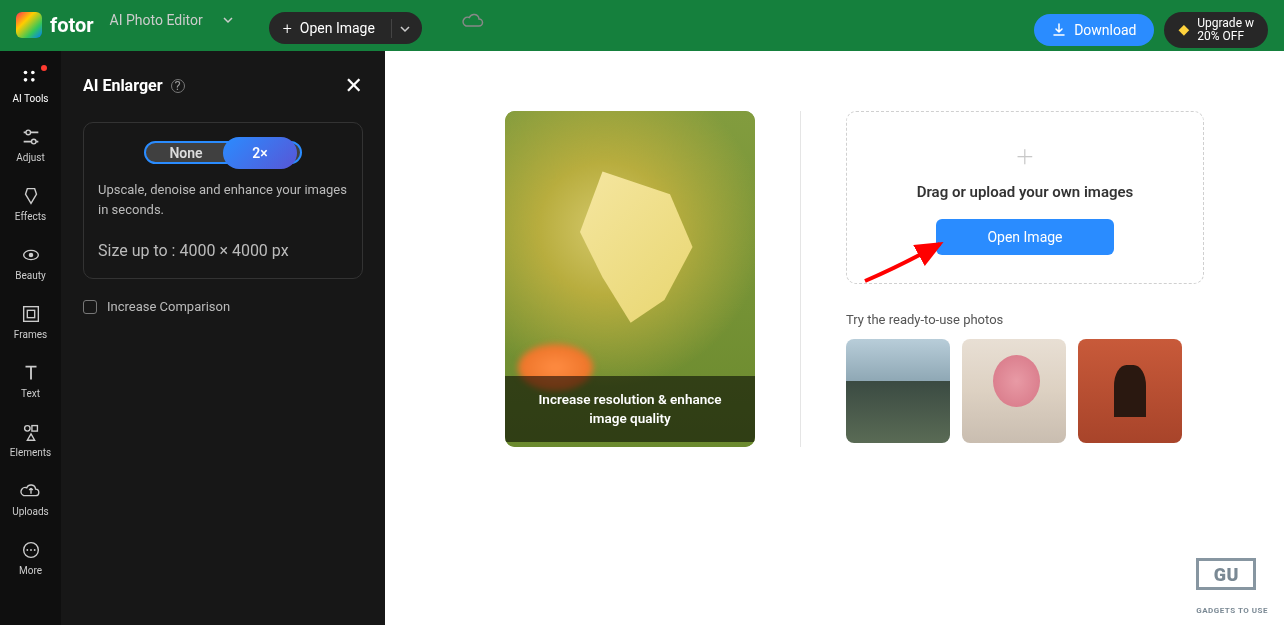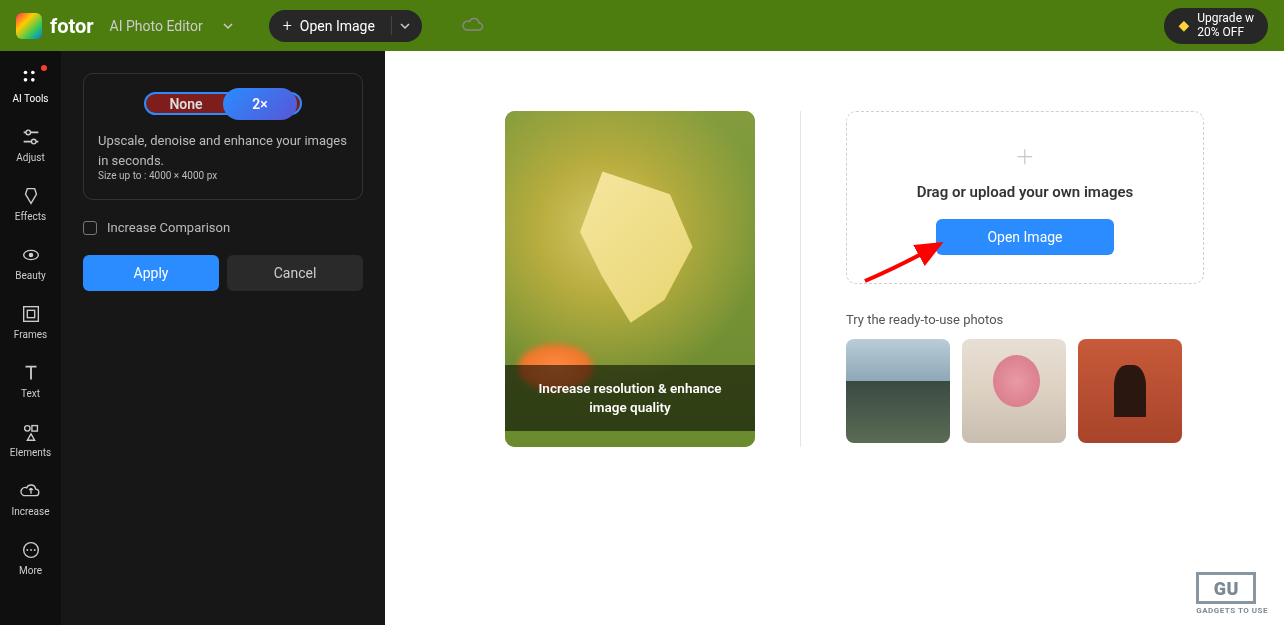--- a/index.html
+++ b/index.html
@@ -1,18 +1,18 @@
 <!DOCTYPE html>
 <html><head>
   <meta charset="utf-8">
   <style>
     * { margin: 0; padding: 0; box-sizing: border-box; font-family: -apple-system, BlinkMacSystemFont, "Segoe UI", Roboto, sans-serif; }
     body { width: 1284px; height: 625px; background: #000; overflow: hidden; position: relative; }
     
-    .top-bar { height: 51px; background: #4d7c0f; display: flex; align-items: center; padding: 0 16px; gap: 16px; }
+    .top-bar { height: 51px; background: #15803d; display: flex; align-items: flex-start; padding: 12px 16px; gap: 16px; }
     .logo { display: flex; align-items: center; gap: 8px; }
     .logo-box { width: 26px; height: 26px; border-radius: 6px; background: linear-gradient(135deg, #ff2d55 0%, #ffcc00 35%, #34c759 70%, #007aff 100%); }
     .logo-text { color: #fff; font-size: 20px; font-weight: 700; }
     .dropdown-btn { display: flex; align-items: center; gap: 20px; color: #ccc; font-size: 14px; cursor: pointer; }
     .chevron-down { width: 10px; height: 10px; }
     .open-img-top { background: #272727; border-radius: 999px; height: 32px; display: flex; align-items: center; padding: 0 12px 0 4px; margin-left: 20px; }
     .open-img-inner { display: flex; align-items: center; gap: 8px; color: #fff; font-size: 14px; padding: 0 10px; cursor: pointer; }
     .plus-sm { font-size: 16px; font-weight: 300; }
     .open-more { border-left: 1px solid #444; padding-left: 8px; margin-left: 6px; cursor: pointer; }
     .top-right { margin-left: auto; display: flex; align-items: center; gap: 10px; }
@@ -27,42 +27,42 @@
     .rail-icon { width: 22px; height: 22px; }
     .dot-badge { position: absolute; top: 2px; right: 14px; width: 6px; height: 6px; background: #ff3b30; border-radius: 50%; }
 
     .side-panel { position: absolute; left: 61px; top: 51px; width: 324px; height: 574px; background: #171717; padding: 22px 22px; }
     .panel-head { display: flex; align-items: center; gap: 8px; margin-bottom: 24px; }
     .panel-title { color: #fff; font-weight: 700; font-size: 16px; }
     .info-ic { color: #999; font-size: 13px; border: 1px solid #777; border-radius: 50%; width: 14px; height: 14px; display: flex; align-items: center; justify-content: center; }
     .close-x { margin-left: auto; color: #fff; font-size: 22px; cursor: pointer; font-weight: 300; }
     
     .card { border: 1px solid #333; border-radius: 10px; padding: 18px 14px; margin-bottom: 20px; }
-    .toggle-pill { width: 158px; height: 23px; background: #7f1d1d; border: 2px solid #2a8cff; border-radius: 999px; margin: 0 auto 16px; display: flex; align-items: center; padding: 3px; }
+    .toggle-pill { width: 158px; height: 23px; background: #404040; border: 2px solid #2a8cff; border-radius: 999px; margin: 0 auto 16px; display: flex; align-items: center; padding: 3px; }
     .toggle-opt { flex: 1; text-align: center; color: #ddd; font-size: 14px; font-weight: 600; height: 32px; line-height: 32px; cursor: pointer; }
     .toggle-opt.active { background: linear-gradient(135deg, #2a8cff, #5856d6); border-radius: 999px; color: #fff; }
     .card-desc { color: #bbb; font-size: 13px; line-height: 1.5; }
-    .card-size { color: #bbb; font-size: 10px; }
+    .card-size { color: #bbb; font-size: 16px; margin-top: 22px; }
     
     .check-row { display: flex; align-items: center; gap: 10px; color: #bbb; font-size: 13px; margin-bottom: 20px; }
     .checkbox { width: 14px; height: 14px; border: 1.5px solid #777; border-radius: 3px; cursor: pointer; }
     
     .action-row { display: flex; gap: 8px; }
     .apply-btn { flex: 1; background: #2a8cff; color: #fff; border-radius: 6px; height: 36px; display: flex; align-items: center; justify-content: center; font-size: 14px; cursor: pointer; }
     .cancel-btn { flex: 1; background: #2a2a2a; color: #ccc; border-radius: 6px; height: 36px; display: flex; align-items: center; justify-content: center; font-size: 14px; cursor: pointer; }
     
     .collapse-tab { position: absolute; right: -12px; top: 288px; width: 12px; height: 40px; background: #171717; border-radius: 0 6px 6px 0; display: flex; align-items: center; justify-content: center; color: #888; cursor: pointer; font-size: 10px; }
 
     .main-canvas { position: absolute; left: 385px; top: 51px; right: 0; bottom: 0; background: #fff; display: flex; gap: 0; padding: 60px 80px 0 120px; }
     
     .sample-card { width: 254px; height: 336px; border-radius: 10px; overflow: hidden; position: relative; background: #7a9a3a; }
     .sample-bg { position: absolute; inset: 0; background: radial-gradient(circle at 40% 35%, #d4c86a 0%, #b8ad3e 25%, transparent 60%), linear-gradient(#829c3e,#6b8a2e); }
     .butterfly-shape { position: absolute; left: 30%; top: 18%; width: 45%; height: 45%; background: linear-gradient(135deg,#f5e6a0,#e8d670); clip-path: polygon(20% 0, 80% 15%, 100% 50%, 75% 85%, 45% 100%, 20% 70%, 0 40%); }
     .flower-b { position: absolute; bottom: 56px; left: 5%; width: 30%; height: 14%; background: radial-gradient(#ff8c42,#e56a1e); border-radius: 50%; filter: blur(3px); }
-    .sample-overlay { position: absolute; left: 0; right: 0; bottom: 16px; background: rgba(0,0,0,0.55); color: #fff; text-align: center; padding: 14px 18px; font-size: 13.5px; font-weight: 600; line-height: 1.4; }
+    .sample-overlay { position: absolute; left: 0; right: 0; bottom: 5px; background: rgba(0,0,0,0.55); color: #fff; text-align: center; padding: 14px 18px; font-size: 13.5px; font-weight: 600; line-height: 1.4; }
     
     .divider-v { width: 1px; background: #e5e5e5; margin: 0 45px; height: 336px; }
     
     .upload-zone { width: 358px; height: 173px; border: 1.5px dashed #d0d0d0; border-radius: 10px; display: flex; flex-direction: column; align-items: center; justify-content: center; gap: 12px; cursor: pointer; }
     .big-plus { color: #c8c8c8; font-size: 30px; font-weight: 200; line-height: 1; }
     .upload-text { color: #333; font-size: 15px; font-weight: 600; }
     .open-btn-main { background: #2a8cff; color: #fff; border-radius: 6px; height: 36px; width: 178px; display: flex; align-items: center; justify-content: center; font-size: 14px; cursor: pointer; margin-top: 6px; }
     
     .right-col { display: flex; flex-direction: column; }
     .try-text { color: #555; font-size: 13px; margin: 28px 0 12px; }
@@ -70,21 +70,21 @@
     .thumb { width: 104px; height: 104px; border-radius: 8px; cursor: pointer; }
     .th1 { background: linear-gradient(#b8cdd9 0%, #8fa8b5 40%, #3a4a42 40%, #5a6b55 100%); }
     .th2 { background: linear-gradient(#e8dfd4 0%, #ddd1c2 50%, #c9bdb0 100%); position: relative; }
     .th2::after { content: ""; position: absolute; left: 30%; top: 15%; width: 45%; height: 50%; background: radial-gradient(#e89aa5,#d67585); border-radius: 50%; }
     .th3 { background: linear-gradient(#c85a3a,#a8442a); position: relative; }
     .th3::after { content: ""; position: absolute; left: 35%; top: 25%; width: 30%; height: 50%; background: #2a1810; border-radius: 40% 40% 0 0; }
     
     .arrow-annot { position: absolute; width: 90px; height: 50px; pointer-events: none; }
     
     .wm { position: absolute; right: 16px; bottom: 10px; text-align: center; color: #5a6c7a; font-size: 8px; font-weight: 700; letter-spacing: 0.5px; opacity: 0.8; }
-    .wm-box { width: 60px; height: 32px; border: 3px solid #6a7c8a; margin-bottom: 2px; display: flex; align-items: center; justify-content: center; font-size: 18px; font-weight: 900; gap: 2px; }
+    .wm-box { width: 60px; height: 32px; border: 3px solid #6a7c8a; margin-bottom: 16px; display: flex; align-items: center; justify-content: center; font-size: 18px; font-weight: 900; gap: 2px; }
   </style>
 </head>
 <body>
 
 <div class="top-bar">
   <div class="logo">
     <div class="logo-box"></div>
     <span class="logo-text">fotor</span>
   </div>
   <div class="dropdown-btn">
@@ -103,20 +103,26 @@
           <path d="M1 1l4 4 4-4" stroke="#ccc" stroke-width="1.5" fill="none"></path>
         </svg>
     </div>
   </div>
   <div style="margin-left:24px;">
     <svg width="22" height="16" viewBox="0 0 22 16">
         <path d="M17 7a5 5 0 00-9.6-1.5A4 4 0 004 14h13a3.5 3.5 0 000-7z" fill="none" stroke="#888" stroke-width="1.5"></path>
       </svg>
   </div>
   <div class="top-right">
+    <div class="download-btn">
+      <svg width="14" height="14" viewBox="0 0 14 14">
+          <path d="M7 1v8m0 0L4 6m3 3l3-3M2 12h10" stroke="#fff" stroke-width="1.5" fill="none" stroke-linecap="round"></path>
+        </svg>
+      <span>Download</span>
+    </div>
     <div class="upgrade-btn">
       <span class="diamond">◆</span>
       <span class="upgrade-text">
         <span>Upgrade w</span>
         <span>20% OFF</span>
       </span>
     </div>
   </div>
 </div>
 
@@ -171,49 +177,50 @@
         <rect x="13" y="5" width="6" height="6" fill="none" stroke="#ccc" stroke-width="1.5"></rect>
         <path d="M12 14l4 7H8l4-7z" fill="none" stroke="#ccc" stroke-width="1.5"></path>
       </svg>
     <span>Elements</span>
   </div>
   <div class="rail-item">
     <svg class="rail-icon" viewBox="0 0 24 24">
         <path d="M17 10a5 5 0 00-9.6-1.5A4 4 0 004 17h13a3.5 3.5 0 000-7z" fill="none" stroke="#ccc" stroke-width="1.5"></path>
         <path d="M12 15V9m0 0l-2 2m2-2l2 2" stroke="#ccc" stroke-width="1.5" fill="none"></path>
       </svg>
-    <span>Increase</span>
+    <span>Uploads</span>
   </div>
   <div class="rail-item">
     <svg class="rail-icon" viewBox="0 0 24 24">
         <circle cx="12" cy="12" r="8" fill="none" stroke="#ccc" stroke-width="1.5"></circle>
         <circle cx="8" cy="12" r="1" fill="#ccc"></circle>
         <circle cx="12" cy="12" r="1" fill="#ccc"></circle>
         <circle cx="16" cy="12" r="1" fill="#ccc"></circle>
       </svg>
     <span>More</span>
   </div>
 </div>
 
 <div class="side-panel">
+  <div class="panel-head">
+    <span class="panel-title">AI Enlarger</span>
+    <span class="info-ic">?</span>
+    <span class="close-x">✕</span>
+  </div>
   <div class="card">
     <div class="toggle-pill">
       <div class="toggle-opt">None</div>
       <div class="toggle-opt active">2×</div>
     </div>
     <div class="card-desc">Upscale, denoise and enhance your images in seconds.</div>
     <div class="card-size">Size up to : 4000 × 4000 px</div>
   </div>
   <div class="check-row">
     <div class="checkbox"></div>
     <span>Increase Comparison</span>
-  </div>
-  <div class="action-row">
-    <div class="apply-btn">Apply</div>
-    <div class="cancel-btn">Cancel</div>
   </div>
   <div class="collapse-tab">◀</div>
 </div>
 
 <div class="main-canvas">
   <div class="sample-card">
     <div class="sample-bg"></div>
     <div class="butterfly-shape"></div>
     <div class="flower-b"></div>
     <div class="sample-overlay">Increase resolution &amp; enhance image quality</div>

